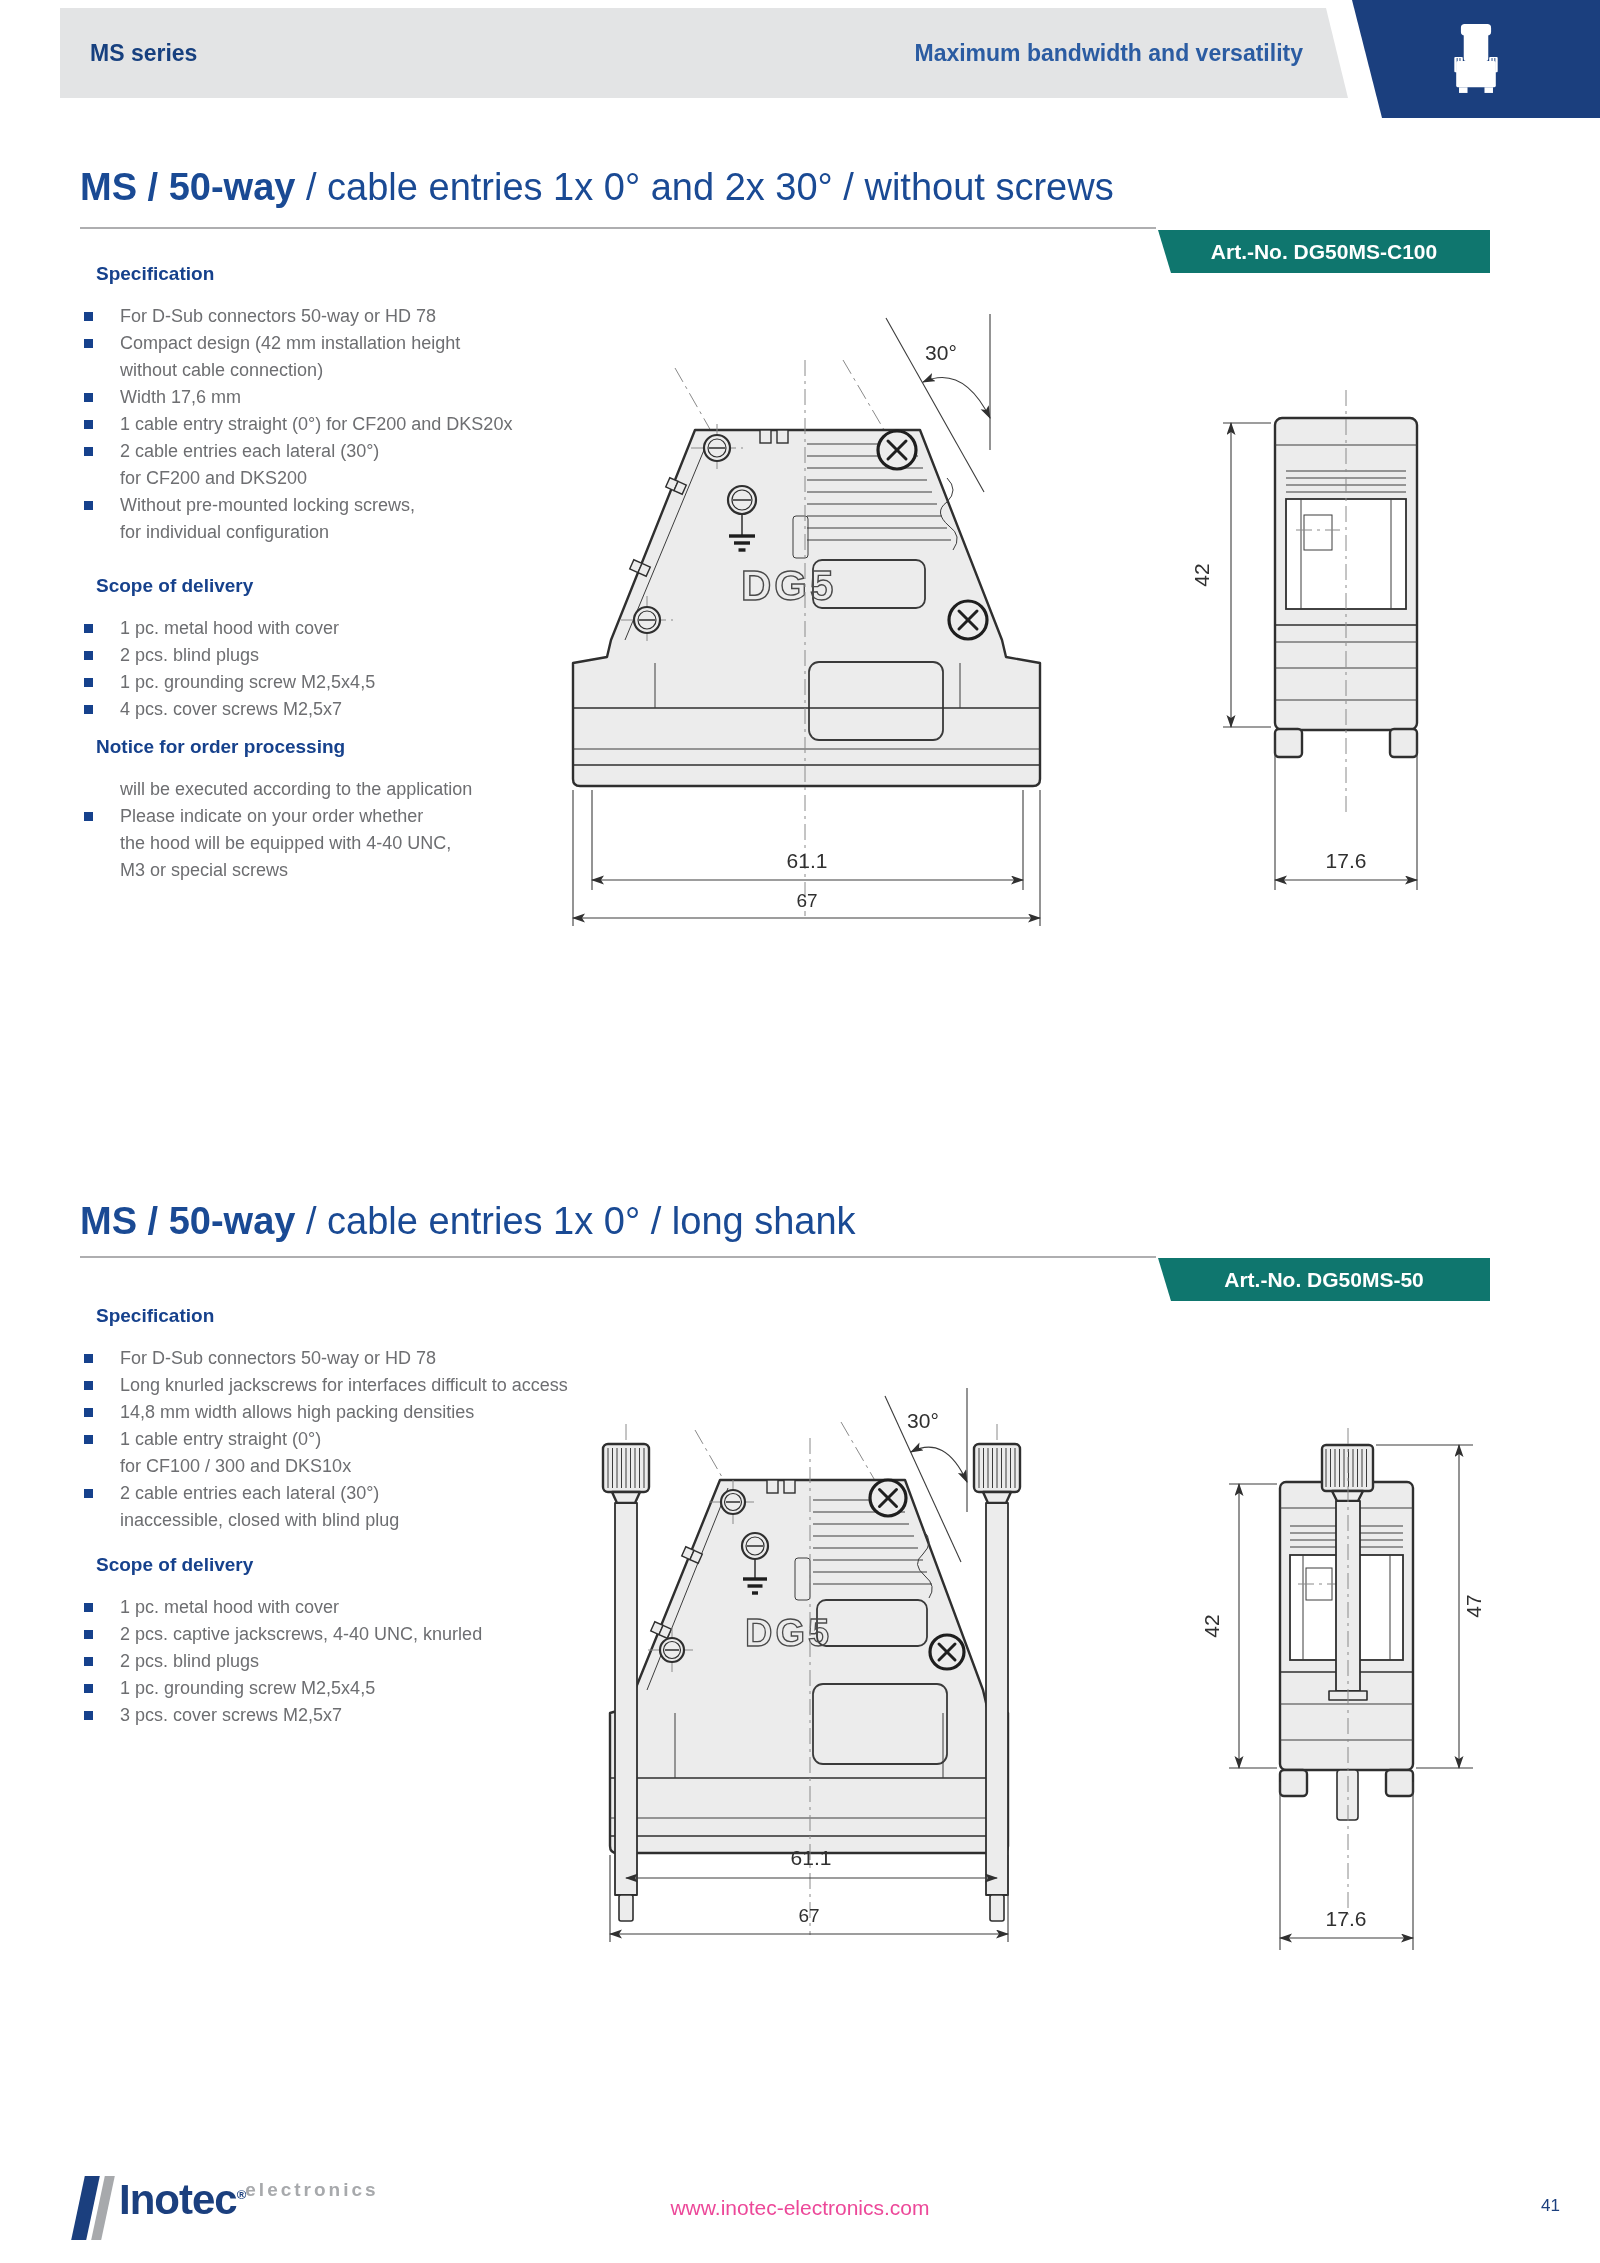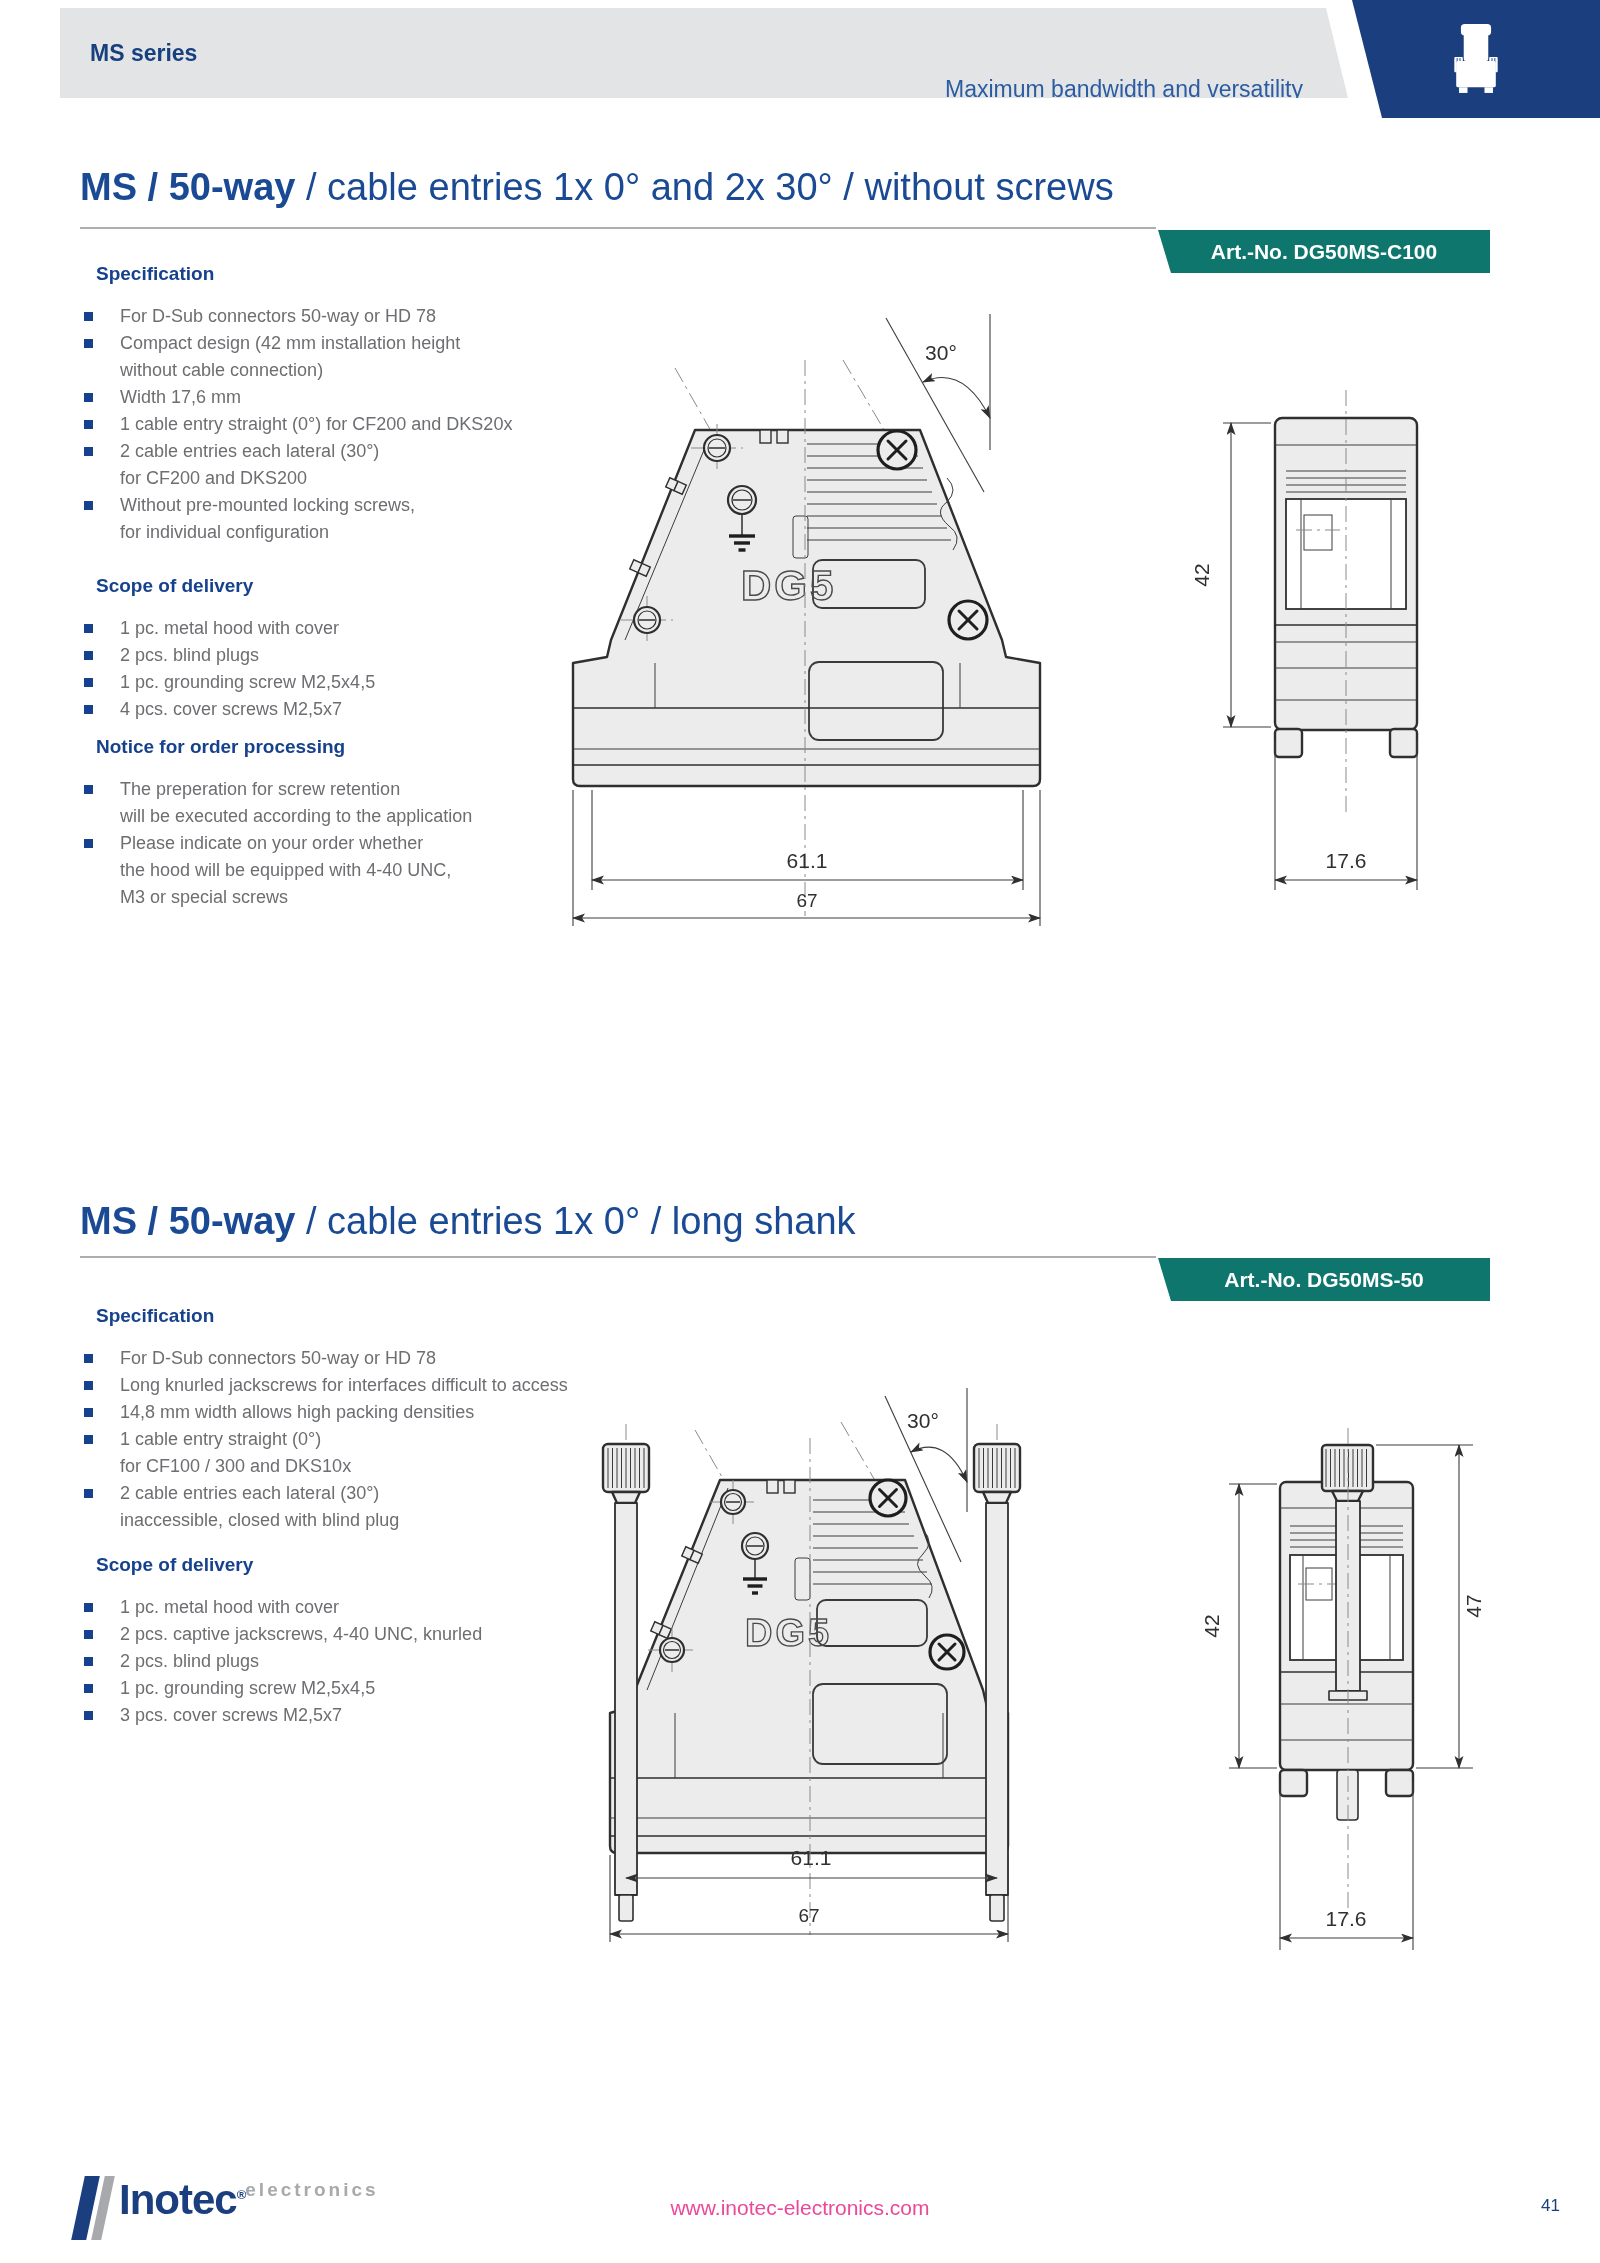--- a/index.html
+++ b/index.html
@@ -5,21 +5,21 @@
   html,body{margin:0;padding:0;background:#fff;}
   .page{position:relative;width:1600px;height:2263px;background:#fff;
         font-family:"Liberation Sans",sans-serif;overflow:hidden;}
 
   
   .hdr-band{position:absolute;left:60px;top:8px;width:1288px;height:90px;background:#e3e4e5;
             clip-path:polygon(0 0,1266px 0,100% 100%,0 100%);}
   .hdr-series{position:absolute;left:30px;top:0;height:110px;line-height:90px;
               font-size:23px;font-weight:700;color:#17407f;}
   .hdr-tagline{position:absolute;right:45px;top:0;height:78px;line-height:90px;
-               font-size:23px;font-weight:400;color:#2b5ca2;margin-top:36px;}
+               font-size:23px;font-weight:700;color:#2b5ca2;}
   .hdr-corner{position:absolute;left:1352px;top:0;width:248px;height:118px;background:#1b3f7e;
               clip-path:polygon(0 0,100% 0,100% 100%,30px 100%);
               display:flex;align-items:center;justify-content:center;}
 
   
   .title{position:absolute;left:80px;white-space:nowrap;font-size:38px;color:#1a4a94;}
   .title b{font-weight:700;}
   .title span{font-weight:400;}
   .rule{position:absolute;left:80px;width:1076px;height:2px;background:#aeaeb0;}
   .badge{position:absolute;left:1158px;width:332px;height:43px;background:#0f766e;
@@ -243,21 +243,20 @@
     </ul>
     <h3 class="g1">Scope of delivery</h3>
     <ul>
       <li>1 pc. metal hood with cover</li>
       <li>2 pcs. blind plugs</li>
       <li>1 pc. grounding screw M2,5x4,5</li>
       <li>4 pcs. cover screws M2,5x7</li>
     </ul>
     <h3 class="g2">Notice for order processing</h3>
     <ul>
-      <li>The preperation for screw retention</li>
       <li class="c">will be executed according to the application</li>
       <li>Please indicate on your order whether</li>
       <li class="c">the hood will be equipped with 4-40 UNC,</li>
       <li class="c">M3 or special screws</li>
     </ul>
   </div>
 
   <div class="title" style="top:1200px">
     <b>MS / 50-way</b>
     <span>/ cable entries 1x 0° / long shank</span>

